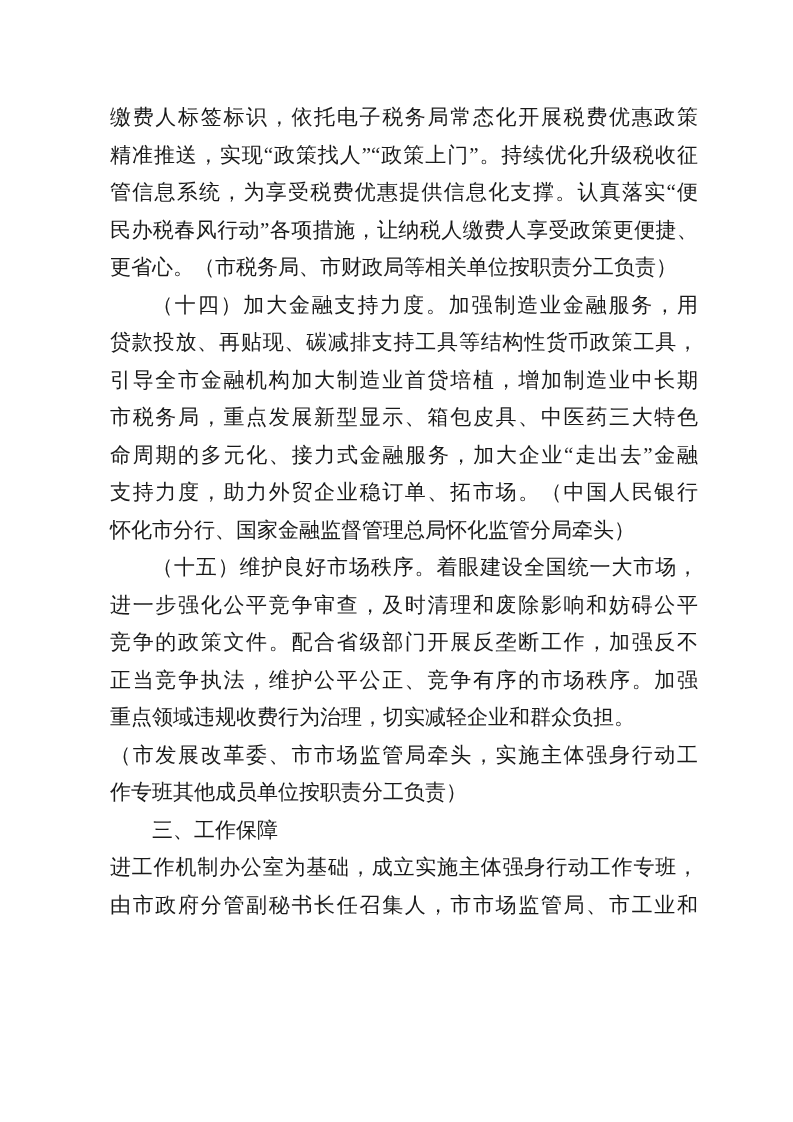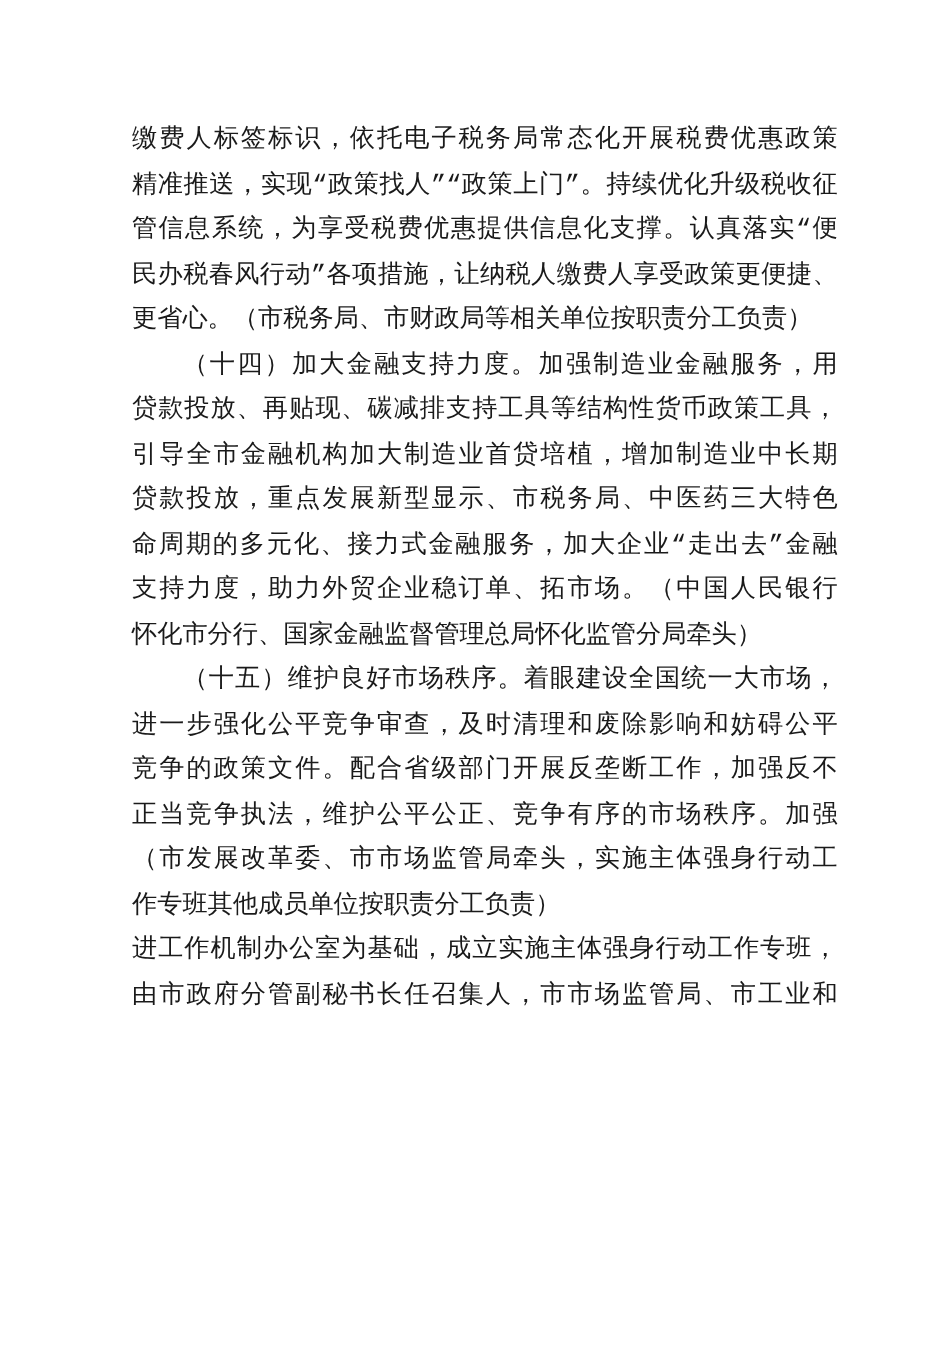--- a/index.html
+++ b/index.html
@@ -17,21 +17,20 @@
     position: relative;
     width: 793px;
     height: 1122px;
     background: #ffffff;
     box-sizing: border-box;
     padding: 99px 95px 0 110px;
     color: #1a1a1a;
   }
   .textblock {
     width: 588px;
-    font-family: Liberation Mono, monospace;
   }
   .line {
     font-size: 21px;
     line-height: 37.5px;
     letter-spacing: 0;
     color: #1a1a1a;
     text-align: justify;
     text-align-last: justify;
     text-justify: inter-character;
     white-space: normal;
@@ -50,26 +49,28 @@
 <div class="page">
   <div class="textblock">
     <div class="line">缴费人标签标识，依托电子税务局常态化开展税费优惠政策</div>
     <div class="line">精准推送，实现“政策找人”“政策上门”。持续优化升级税收征</div>
     <div class="line">管信息系统，为享受税费优惠提供信息化支撑。认真落实“便</div>
     <div class="line">民办税春风行动”各项措施，让纳税人缴费人享受政策更便捷、</div>
     <div class="line align-left">更省心。（市税务局、市财政局等相关单位按职责分工负责）</div>
     <div class="line indent">（十四）加大金融支持力度。加强制造业金融服务，用</div>
     <div class="line">贷款投放、再贴现、碳减排支持工具等结构性货币政策工具，</div>
     <div class="line">引导全市金融机构加大制造业首贷培植，增加制造业中长期</div>
-    <div class="line">贷款投放，重点发展新型显示、市税务局、中医药三大特色</div>
+    <div class="line">市税务局，重点发展新型显示、箱包皮具、中医药三大特色</div>
     <div class="line">命周期的多元化、接力式金融服务，加大企业“走出去”金融</div>
     <div class="line">支持力度，助力外贸企业稳订单、拓市场。（中国人民银行</div>
     <div class="line align-left">怀化市分行、国家金融监督管理总局怀化监管分局牵头）</div>
     <div class="line indent">（十五）维护良好市场秩序。着眼建设全国统一大市场，</div>
     <div class="line">进一步强化公平竞争审查，及时清理和废除影响和妨碍公平</div>
     <div class="line">竞争的政策文件。配合省级部门开展反垄断工作，加强反不</div>
     <div class="line">正当竞争执法，维护公平公正、竞争有序的市场秩序。加强</div>
+    <div class="line align-left">重点领域违规收费行为治理，切实减轻企业和群众负担。</div>
     <div class="line">（市发展改革委、市市场监管局牵头，实施主体强身行动工</div>
     <div class="line align-left">作专班其他成员单位按职责分工负责）</div>
+    <div class="line align-left indent">三、工作保障</div>
     <div class="line">进工作机制办公室为基础，成立实施主体强身行动工作专班，</div>
     <div class="line">由市政府分管副秘书长任召集人，市市场监管局、市工业和</div>
   </div>
 </div>
 
 </body></html>

